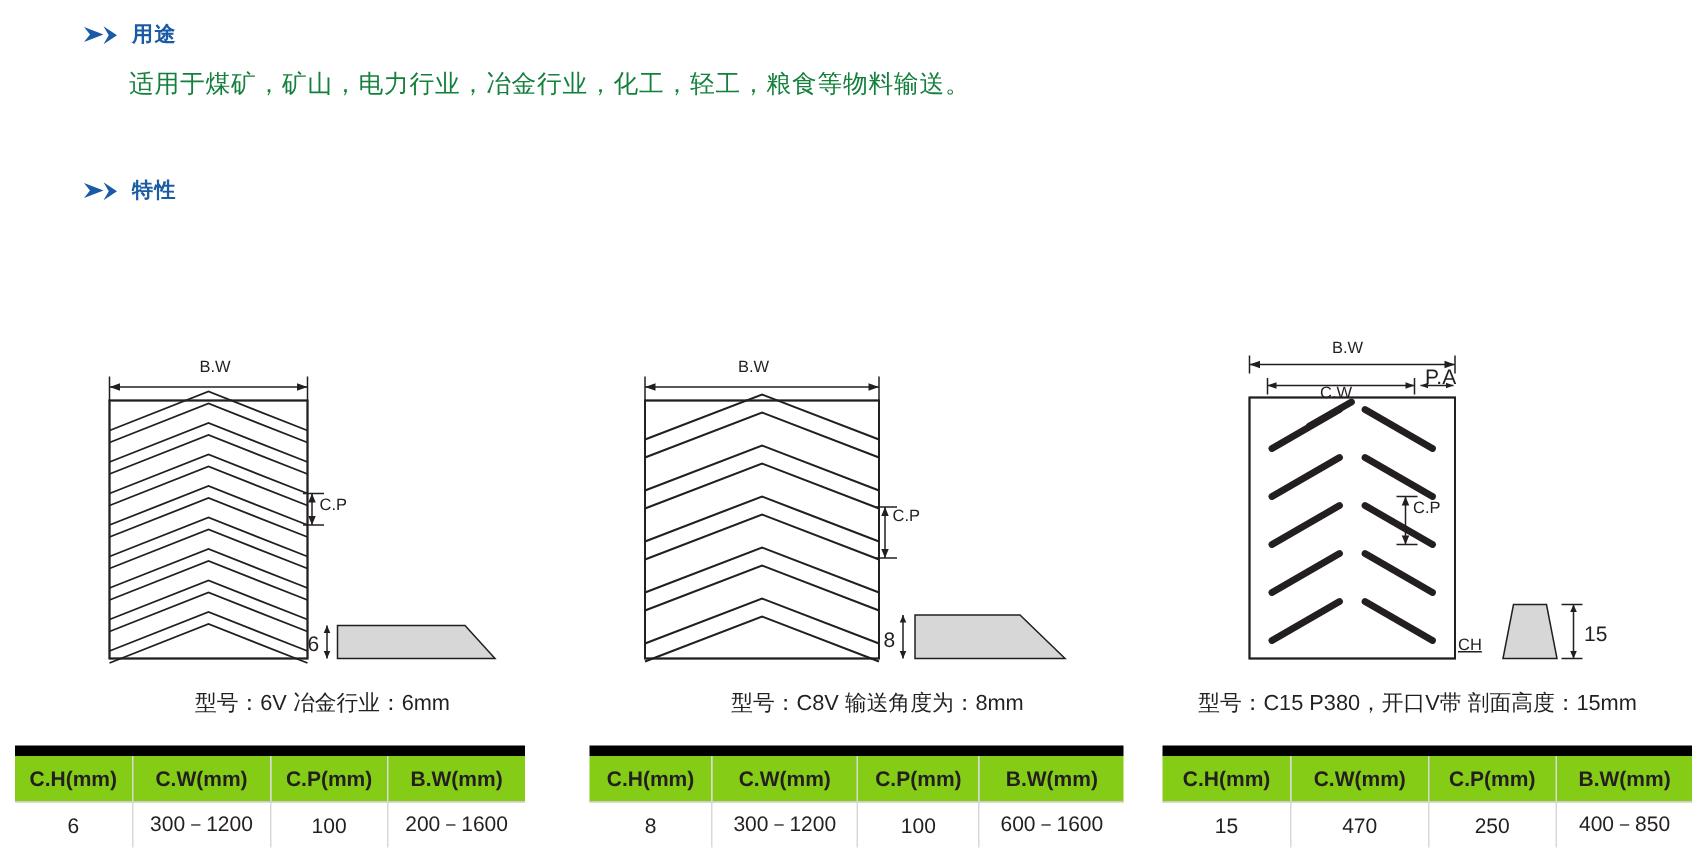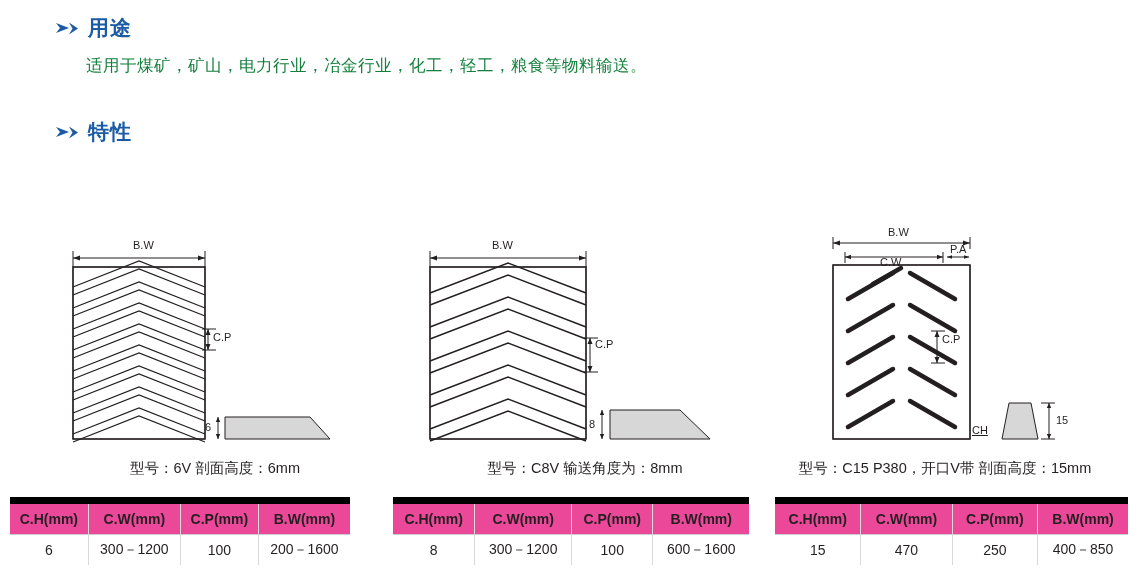--- a/index.html
+++ b/index.html
@@ -30,21 +30,21 @@
   }
   .arrow-icon {
     width: 22px;
     height: 14px;
     position: relative;
     flex: 0 0 auto;
     margin-top: 2px;
   }
   .arrow-icon svg { display: block; }
   .sec-title {
-    font-size: 21px;
+    font-size: 14px;
     font-weight: bold;
     color: #1b5aa4;
     letter-spacing: 1px;
   }
   .sec-body {
     padding-left: 86px;
     font-size: 16.5px;
     color: #15803d;
     margin-top: 13px;
     letter-spacing: 0.5px;
@@ -80,39 +80,39 @@
     vertical-align: middle;
   }
   .spec-table tr.head-rule td {
     height: 7px;
     background: #000000;
     border: none;
     padding: 0;
   }
   .spec-table tr.hdr td {
     font-weight: bold;
-    background: #ec4899;
+    background: #84cc16;
     border-bottom: 1px solid #cccccc;
   }
   .spec-table tr.val td {
     background: #ffffff;
   }
   .spec-table tr.hdr td:first-child,
   .spec-table tr.val td:first-child { border-left: none; }
   .spec-table tr.hdr td:last-child,
   .spec-table tr.val td:last-child { border-right: none; }
 
   
   .dim-label {
     position: absolute;
     font-size: 11px;
     color: #231f20;
     white-space: nowrap;
   }
-  .dim-label.small { font-size: 11px; }
+  .dim-label.small { font-size: 14px; }
 </style>
 </head>
 <body>
 
 <div class="section" style="top:14px;">
   <div class="sec-head">
     <span class="arrow-icon">
       <svg width="22" height="14" viewBox="0 0 22 14">
         <path d="M0 1 L13 6 L0 11 L4 6 Z" fill="#1b5aa4"></path>
         <path d="M13 0.5 L22 6.5 L13 12.5 L16.5 6.5 Z" fill="#1b5aa4"></path>
@@ -175,21 +175,21 @@
 
       <path d="M170 214 L170 192 L255 192 L275 214 Z" fill="#d7d7d7" stroke="#231f20" stroke-width="1"></path>
       <line x1="163" y1="192" x2="163" y2="214" stroke="#231f20" stroke-width="1"></line>
       <path d="M163 192 L160.8 197 L165.2 197 Z" fill="#231f20"></path>
       <path d="M163 214 L160.8 209 L165.2 209 Z" fill="#231f20"></path>
     </svg>
     <span class="dim-label" style="left:78px;top:14px;">B.W</span>
     <span class="dim-label" style="left:158px;top:106px;">C.P</span>
     <span class="dim-label small" style="left:150px;top:196px;">6</span>
   </div>
-  <div class="caption" style="margin-top:4px;">型号：6V  剖面高度：6mm</div>
+  <div class="caption" style="margin-top:4px;">型号：6V  冶金行业：6mm</div>
 </div>
 
 <table class="spec-table" style="left:10px;top:497px;width:340px;">
   <tbody>
       <tr class="head-rule">
         <td colspan="4"></td>
       </tr>
   <tr class="hdr">
     <td>C.H(mm)</td>
     <td>C.W(mm)</td>

